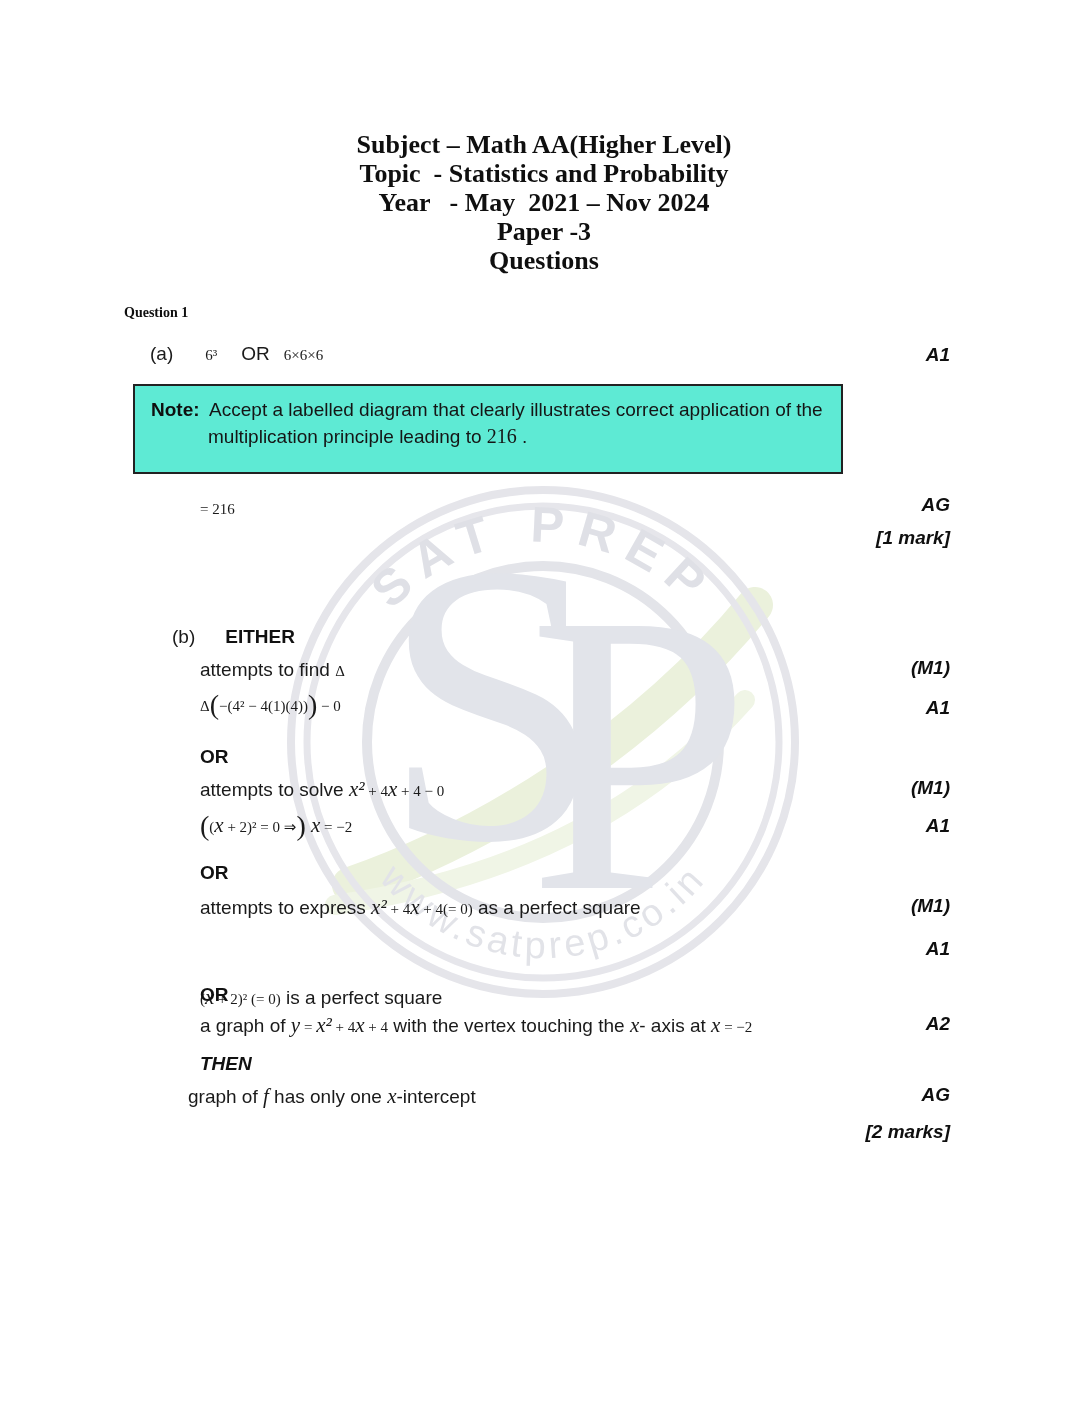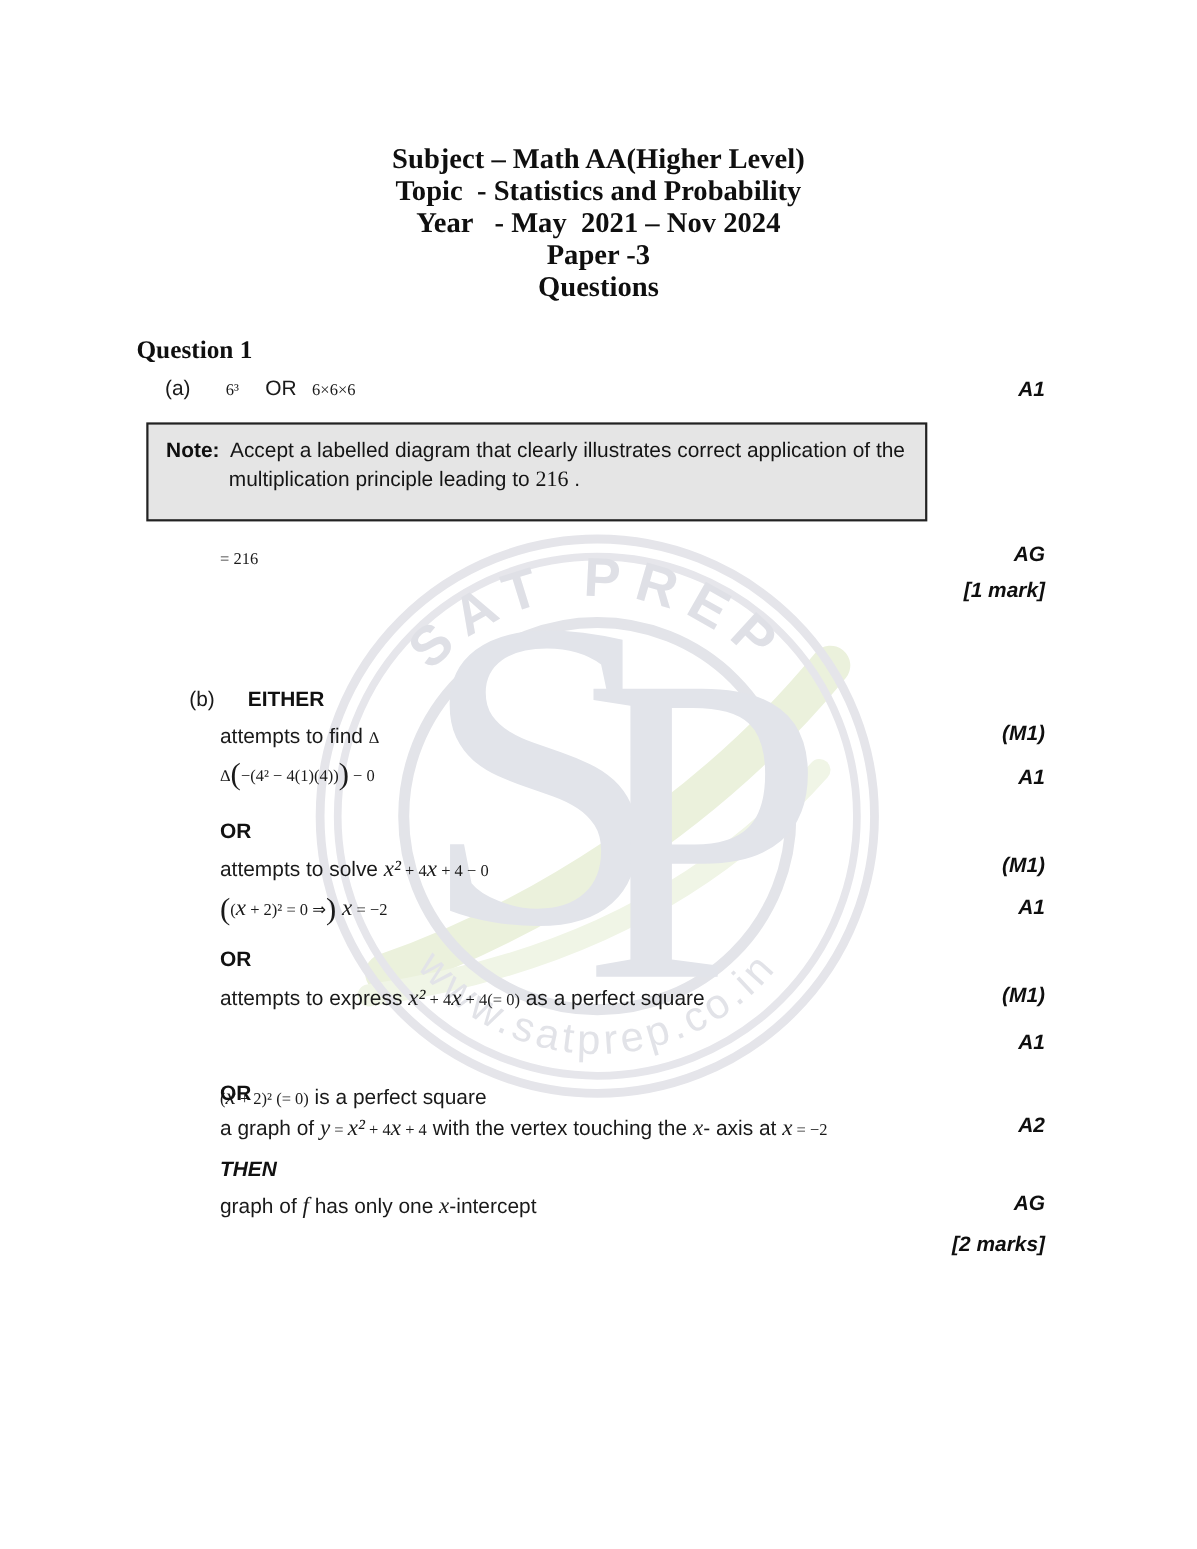--- a/index.html
+++ b/index.html
@@ -3,32 +3,32 @@
 <meta charset="utf-8">
 <style>
   html,body{margin:0;padding:0;background:#ffffff;}
   #page{position:relative;width:1088px;height:1408px;background:#ffffff;overflow:hidden;
         font-family:"Liberation Sans",sans-serif;color:#151515;}
   #wm{position:absolute;left:0;top:0;pointer-events:none;}
   .hdr{position:absolute;left:0;width:1088px;text-align:center;
        font-family:"Liberation Serif",serif;font-weight:700;font-size:26px;line-height:29px;
        color:#0f0f0f;white-space:pre;}
   .qtitle{position:absolute;left:124px;top:305px;font-family:"Liberation Serif",serif;
-          font-weight:700;font-size:23px;color:#0f0f0f;}
+          font-weight:700;font-size:14px;color:#0f0f0f;}
   .row{position:absolute;white-space:pre;line-height:26px;}
   .seg{white-space:pre;}
   .sans{font-family:"Liberation Sans",sans-serif;font-size:19px;color:#1a1a1a;}
   .sb{font-family:"Liberation Sans",sans-serif;font-size:19px;font-weight:700;color:#111;}
   .m{font-family:"Liberation Serif",serif;font-size:15px;color:#1a1a1a;}
   .mi{font-family:"Liberation Serif",serif;font-size:21px;font-style:italic;color:#1a1a1a;}
   .mbig{font-family:"Liberation Serif",serif;font-size:28px;color:#1a1a1a;vertical-align:-3px;}
   .mark{position:absolute;right:138px;text-align:right;font-family:"Liberation Sans",sans-serif;
         font-size:19px;font-weight:700;font-style:italic;color:#0f0f0f;}
   .notebox{position:absolute;left:133px;top:384px;width:706px;height:86px;
-           border:2px solid #222;background:#e5e5e5;}
+           border:2px solid #222;background:#5eead4;}
   .noteline1{position:absolute;left:16px;top:10px;white-space:pre;font-size:19px;line-height:27px;}
   .noteline2{position:absolute;left:73px;top:37px;white-space:pre;font-size:19px;line-height:27px;}
   .notelabel{font-weight:700;color:#0f0f0f;}
   .note216{font-family:"Liberation Serif",serif;font-size:20px;}
 </style>
 </head>
 <body>
 
 <div id="page">
 
@@ -72,21 +72,21 @@
       <div class="row" style="left: 200px; top: 692px; text-align: right;"><span class="seg m">Δ</span><span class="seg mbig">(</span><span class="seg m">−</span><span class="seg m">(4² − 4(1)(4))</span><span class="seg mbig">)</span><span class="seg m"> − 0</span></div>
       <div class="row" style="left: 200px; top: 744px;"><span class="seg sb">OR</span></div>
       <div class="row" style="left: 200px; top: 776px;"><span class="seg sans">attempts to solve </span><span class="seg mi">x²</span><span class="seg m"> + 4</span><span class="seg mi">x</span><span class="seg m"> + 4 − 0</span></div>
       <div class="row" style="left: 200px; top: 812px;"><span class="seg mbig">(</span><span class="seg m">(</span><span class="seg mi">x</span><span class="seg m"> + 2)² = 0 ⇒</span><span class="seg mbig">)</span><span class="seg mi"> x</span><span class="seg m"> = −2</span></div>
       <div class="row" style="left: 200px; top: 860px;"><span class="seg sb">OR</span></div>
       <div class="row" style="left: 200px; top: 894px;"><span class="seg sans">attempts to express </span><span class="seg mi">x²</span><span class="seg m"> + 4</span><span class="seg mi">x</span><span class="seg m"> + 4</span><span class="seg m">(= 0)</span><span class="seg sans"> as a perfect square</span></div>
       <div class="row" style="left: 200px; top: 936px; margin-top: 48px;"><span class="seg m">(</span><span class="seg mi">x</span><span class="seg m"> + 2)²</span><span class="seg m"> (= 0)</span><span class="seg sans"> is a perfect square</span></div>
       <div class="row" style="left: 200px; top: 982px;"><span class="seg sb">OR</span></div>
       <div class="row" style="left: 200px; top: 1012px;"><span class="seg sans">a graph of </span><span class="seg mi">y</span><span class="seg m"> = </span><span class="seg mi">x²</span><span class="seg m"> + 4</span><span class="seg mi">x</span><span class="seg m"> + 4</span><span class="seg sans"> with the vertex touching the </span><span class="seg mi">x</span><span class="seg sans">- axis at </span><span class="seg mi">x</span><span class="seg m"> = −2</span></div>
       <div class="row" style="left: 200px; top: 1051px; font-style: italic;"><span class="seg sb">THEN</span></div>
-      <div class="row" style="left: 200px; top: 1083px; text-align: center;"><span class="seg sans">graph of </span><span class="seg mi">f</span><span class="seg sans"> has only one </span><span class="seg mi">x</span><span class="seg sans">-intercept</span></div>
+      <div class="row" style="left: 188px; top: 1083px; text-align: center;"><span class="seg sans">graph of </span><span class="seg mi">f</span><span class="seg sans"> has only one </span><span class="seg mi">x</span><span class="seg sans">-intercept</span></div>
       <div class="mark" style="top: 344px;">A1</div>
       <div class="mark" style="top: 494px;">AG</div>
       <div class="mark" style="top: 527px;">[1 mark]</div>
       <div class="mark" style="top: 657px;">(M1)</div>
       <div class="mark" style="top: 697px;">A1</div>
       <div class="mark" style="top: 777px;">(M1)</div>
       <div class="mark" style="top: 815px;">A1</div>
       <div class="mark" style="top: 895px;">(M1)</div>
       <div class="mark" style="top: 938px;">A1</div>
       <div class="mark" style="top: 1013px;">A2</div>

